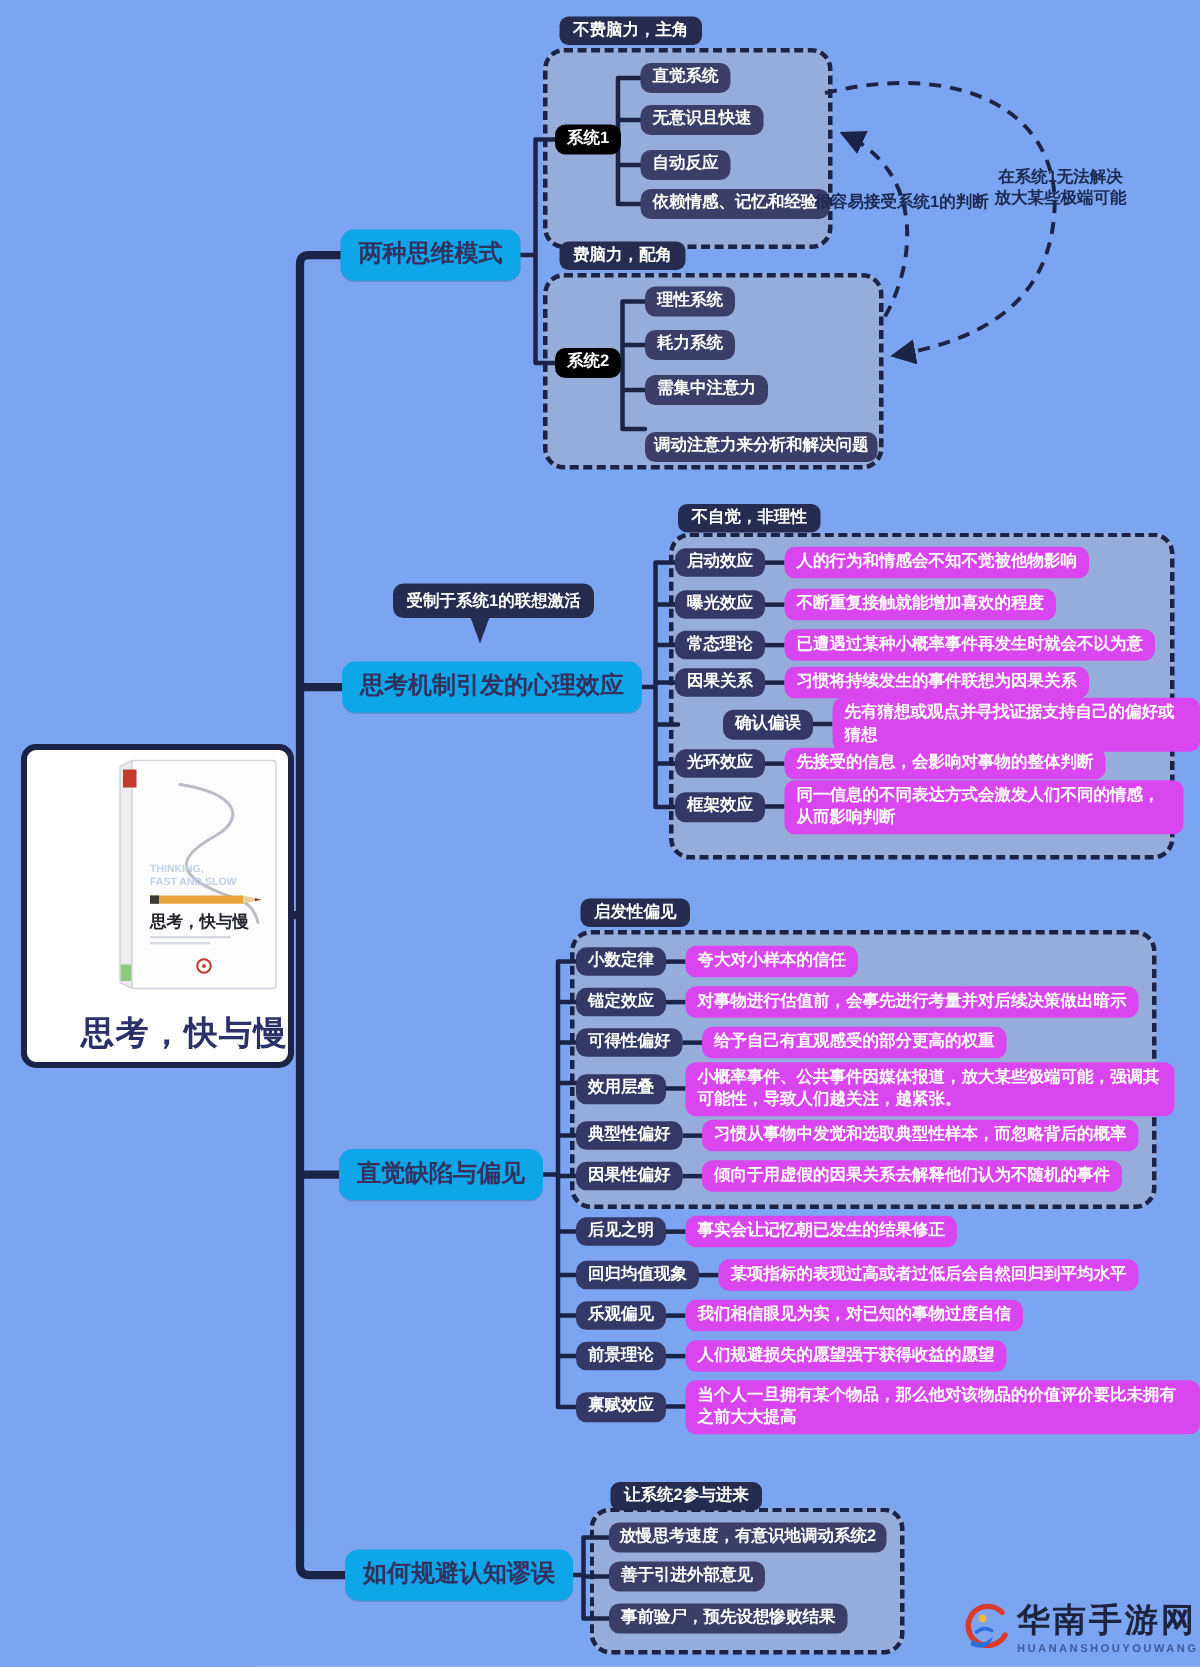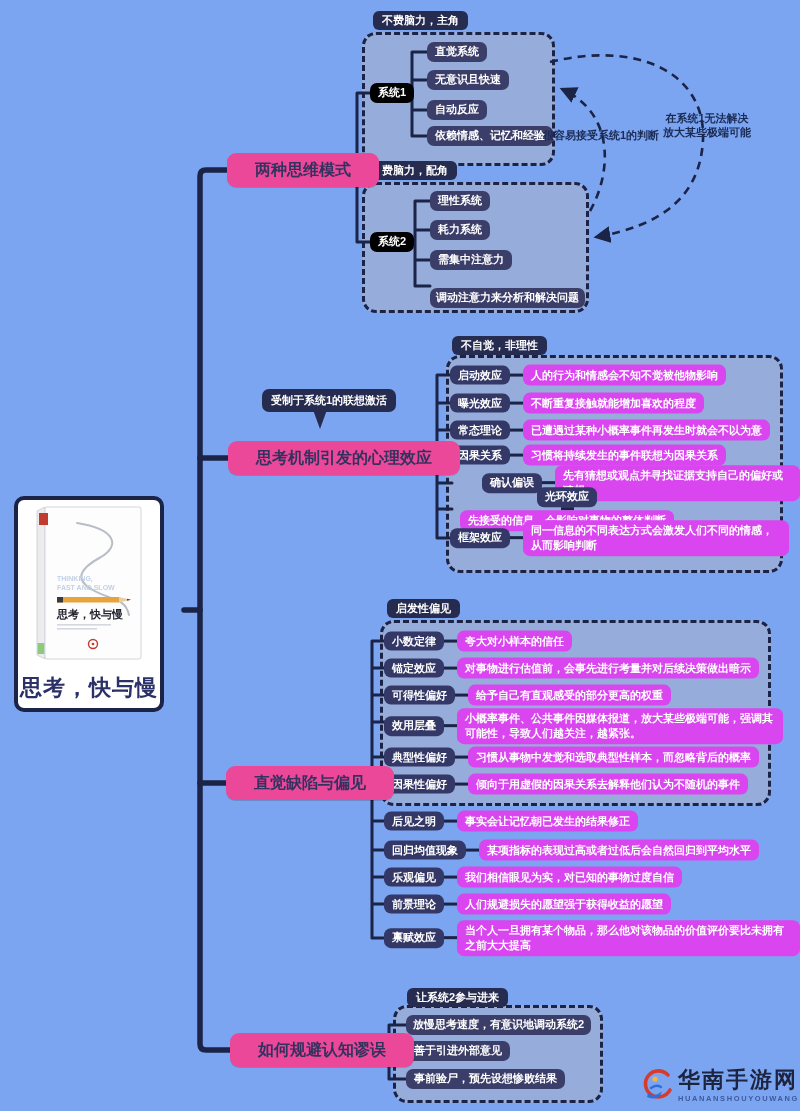--- a/index.html
+++ b/index.html
@@ -35,43 +35,43 @@
     background:#343866; color:#fff; font-size:11px; font-weight:bold;
     padding:3px 8px; border-radius:7px; white-space:nowrap; flex:none; line-height:1.25;
   }
   .row .conn{width:13px; height:3px; background:#1B2347; flex:none;}
   .row .desc{
     background:#d946ef; color:#fff; font-size:11px; font-weight:bold;
     padding:3px 8px; border-radius:7px; line-height:1.35;
   }
   .ynode{
     position:absolute; z-index:5;
-    background:#ec4899; color:#33325F;
+    background:#0ea5e9; color:#33325F;
     font-size:16px; font-weight:bold; line-height:1;
-    padding:9px 28px; border-radius:9px; white-space:nowrap;
+    padding:9px 12px; border-radius:9px; white-space:nowrap;
     box-shadow:0 1px 0 rgba(0,0,0,0.15);
   }
   .callout{
     position:absolute; z-index:5;
     background:#262B50; color:#fff; font-size:11px; font-weight:bold;
     padding:4px 9px; border-radius:7px; white-space:nowrap;
   }
   .callout-tri{
     position:absolute; z-index:5; width:0; height:0;
     border-left:8px solid transparent; border-right:8px solid transparent;
     border-top:22px solid #262B50;
   }
   .ann{
     position:absolute; z-index:3; color:#1B2B55;
     font-size:11px; font-weight:bold; line-height:14px; white-space:nowrap;
   }
   .rootcard{
-    position:absolute; z-index:5; left:14px; top:496px; width:150px; height:216px;
+    position:absolute; z-index:5; left:14px; top:496px; width:182px; height:216px;
     background:#FFFFFF; border:4px solid #1B2347; border-radius:10px;
-    box-sizing:border-box; text-align:center;
+    box-sizing:border-box; text-align:right;
   }
   .rootcard .booktitle{
     margin-top:4px; font-size:22px; font-weight:bold; color:#2B3068; letter-spacing:1px;
   }
   .wm{position:absolute; z-index:6; left:638px; top:1066px; display:flex; align-items:center;}
   .wm .wmtxt{margin-left:4px;}
   .wm .wmname{font-size:22px; font-weight:900; color:#1C2440; letter-spacing:2px; line-height:1;}
   .wm .wmsub{font-size:7.5px; font-weight:bold; color:#3D5A9E; letter-spacing:1.6px; margin-top:3px;}
 </style>
 </head>
@@ -183,21 +183,21 @@
   <div class="row" style="left:450px; top:455px;">
     <span class="term">因果关系</span>
       <span class="conn"></span>
       <span class="desc">习惯将持续发生的事件联想为因果关系</span>
   </div>
   <div class="row" style="left:450px; top:483px;margin-left:32px;">
     <span class="term">确认偏误</span>
       <span class="conn"></span>
       <span class="desc">先有猜想或观点并寻找证据支持自己的偏好或猜想</span>
   </div>
-  <div class="row" style="left:460px; top:509px;flex-direction:column;">
+  <div class="row" style="left:450px; top:509px;">
     <span class="term">光环效应</span>
       <span class="conn"></span>
       <span class="desc">先接受的信息，会影响对事物的整体判断</span>
   </div>
   <div class="row" style="left:450px; top:538px;">
     <span class="term">框架效应</span>
       <span class="conn"></span>
       <span class="desc" style="max-width:250px;">同一信息的不同表达方式会激发人们不同的情感，从而影响判断</span>
   </div>
 

